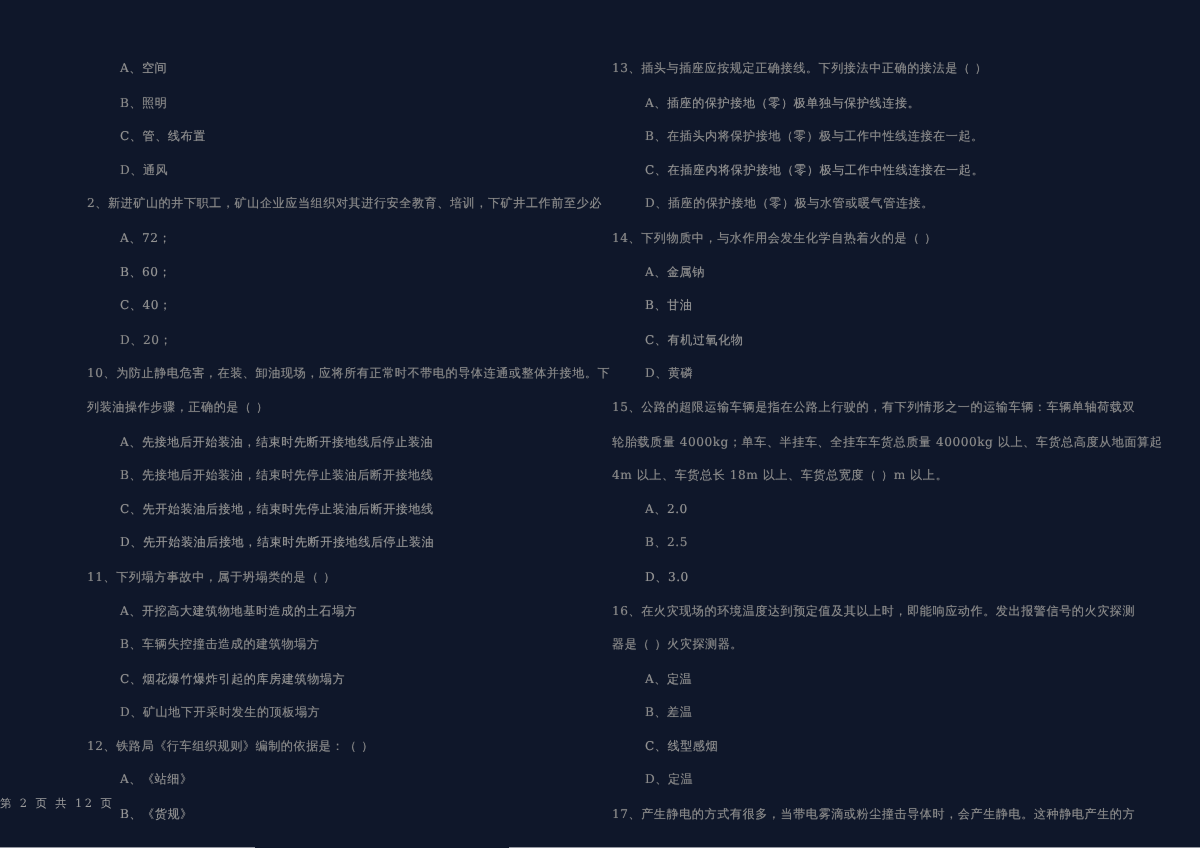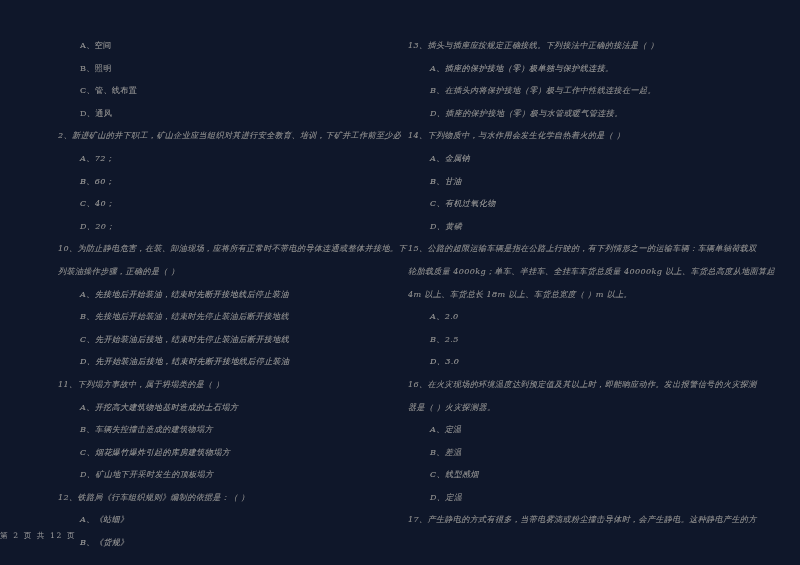--- a/index.html
+++ b/index.html
@@ -18,21 +18,21 @@
     -webkit-font-smoothing: antialiased;
   }
   .column {
     position: absolute;
     top: 0;
     width: 350px;
   }
   #col-left  { left: 58px; }
   #col-right { left: 408px; }
 
-  .q-block { margin-bottom: 0; font-style: italic; }
+  .q-block { margin-bottom: 0; }
 
   .q-stem,
   .q-option {
     font-size: 8.1px;
     line-height: 22.6px;
     letter-spacing: 0.35px;
     white-space: nowrap;
     color: #8d8d8d;
     text-shadow: 0 0 0.6px rgba(140,140,140,0.55);
   }
@@ -116,20 +116,21 @@
     </div>
   </div>
 
   <div class="column" id="col-right">
     <div class="spacer-top-right"></div>
 
     <div class="q-block">
       <div class="q-stem tone-b">13、插头与插座应按规定正确接线。下列接法中正确的接法是（    ）</div>
       <div class="q-option tone-a">A、插座的保护接地（零）极单独与保护线连接。</div>
       <div class="q-option tone-b">B、在插头内将保护接地（零）极与工作中性线连接在一起。</div>
+      <div class="q-option tone-a">C、在插座内将保护接地（零）极与工作中性线连接在一起。</div>
       <div class="q-option tone-b">D、插座的保护接地（零）极与水管或暖气管连接。</div>
     </div>
 
     <div class="q-block">
       <div class="q-stem tone-b">14、下列物质中，与水作用会发生化学自热着火的是（    ）</div>
       <div class="q-option tone-a">A、金属钠</div>
       <div class="q-option tone-c">B、甘油</div>
       <div class="q-option tone-a">C、有机过氧化物</div>
       <div class="q-option tone-b">D、黄磷</div>
     </div>

